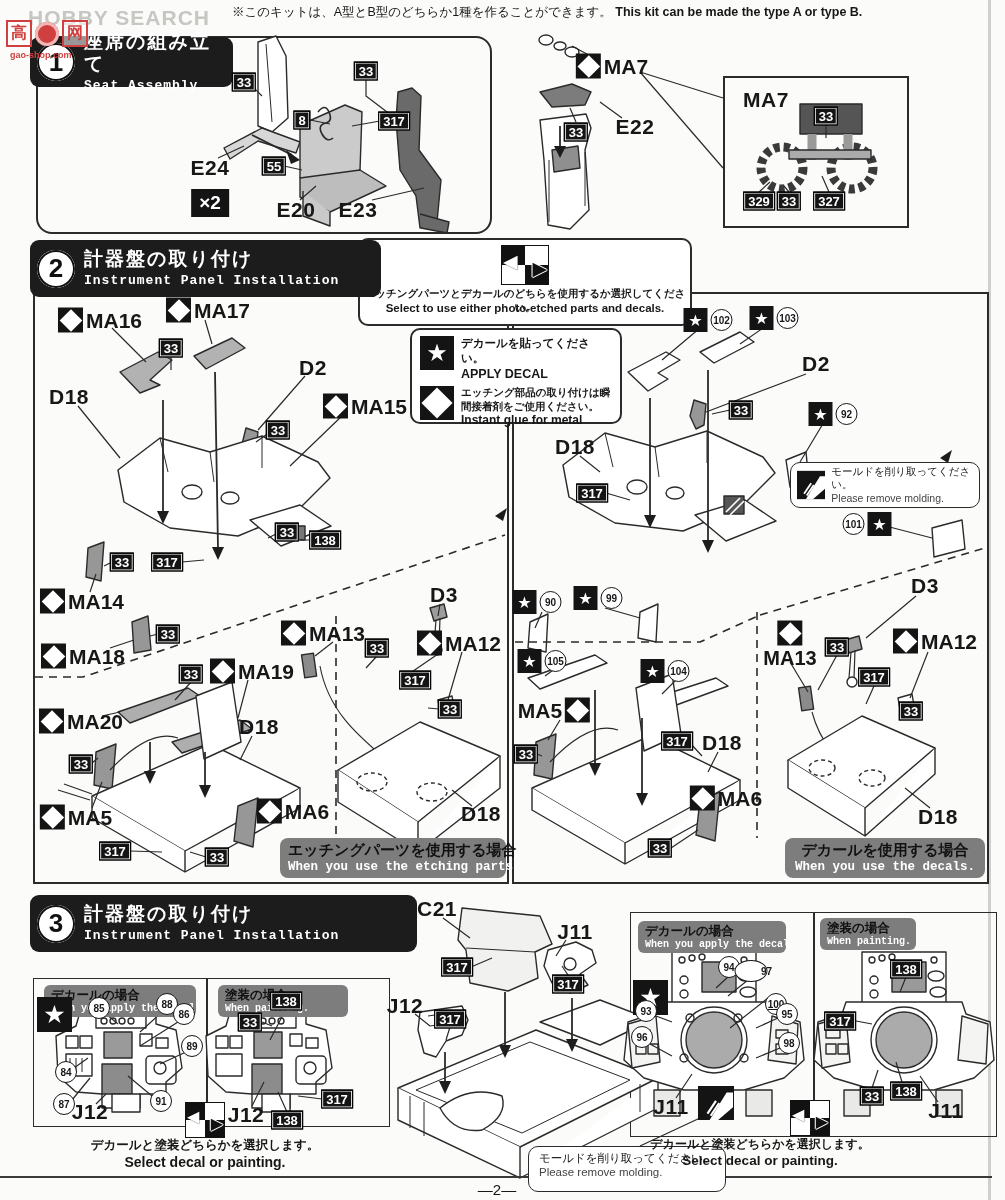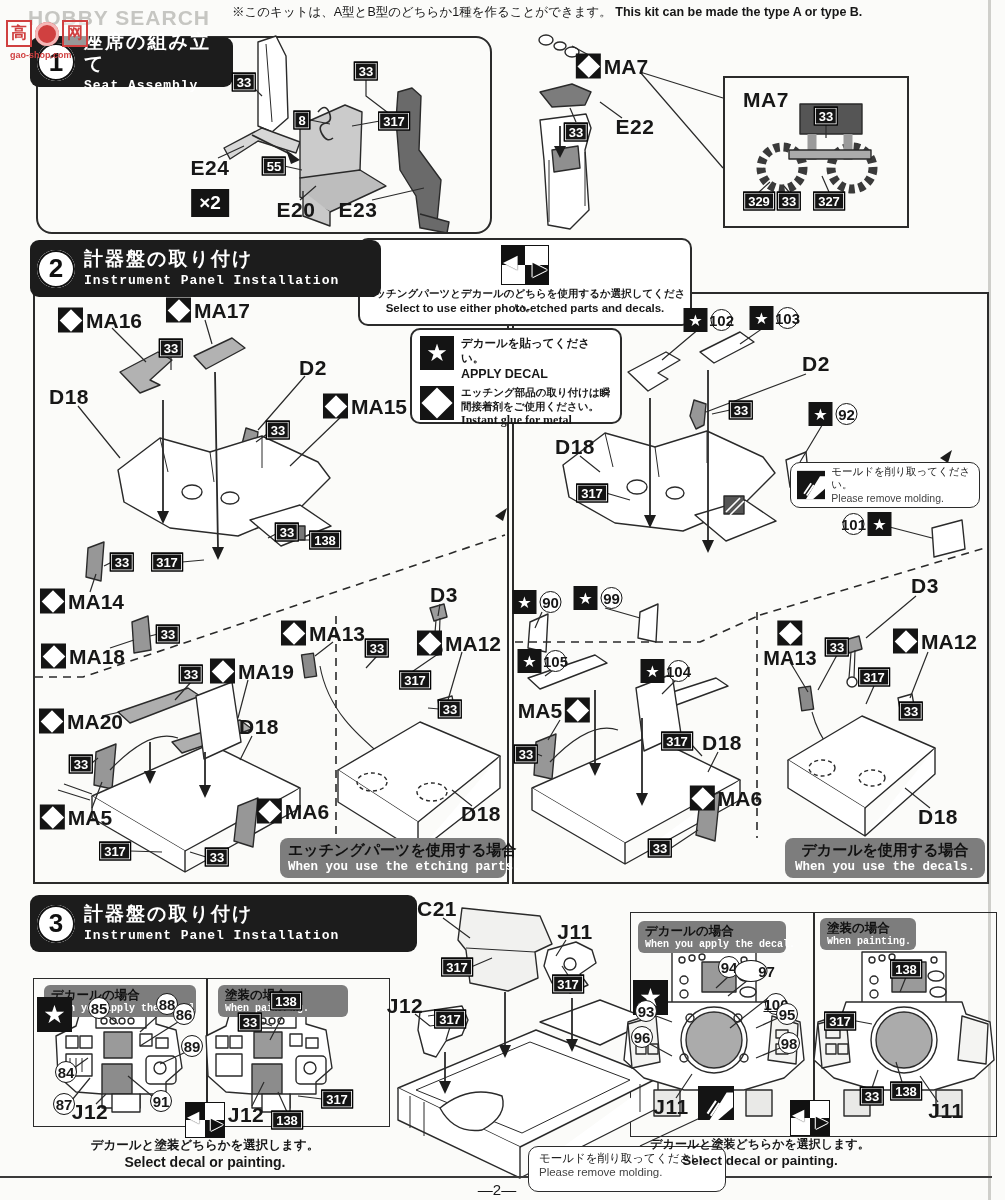--- a/index.html
+++ b/index.html
@@ -25,21 +25,21 @@
   .ghead .cen{font-family:"Liberation Mono",monospace;font-size:10px;font-weight:bold;color:#fff;line-height:1.2;white-space:nowrap;}
   .notetxt{line-height:1.3;}
   
   #labels{position:absolute;left:0;top:0;width:100%;height:100%;z-index:5;pointer-events:none;}
   .lb{position:absolute;transform:translate(-50%,-50%);display:flex;align-items:center;gap:3px;white-space:nowrap;}
   .lb.part{font-size:21px;font-weight:bold;letter-spacing:0.5px;}
   .lb.badge{background:#141414;color:#fff;font-size:13px;font-weight:bold;padding:1px 4px;
             border:1px solid #000;box-shadow:inset 0 0 0 1px #fff;}
   .lb.x2{background:#141414;color:#fff;font-size:19px;font-weight:bold;padding:3px 8px;}
   .lb.circ,.circ-num{width:22px;height:22px;border:1.7px solid #161616;border-radius:50%;background:#fff;
-       font-size:15px;font-weight:bold;display:flex;align-items:center;justify-content:center;box-sizing:border-box;}
+       font-size:10px;font-weight:bold;display:flex;align-items:center;justify-content:center;box-sizing:border-box;}
   .lb .ic{width:25px;height:25px;min-width:25px;background:#141414;display:flex;align-items:center;justify-content:center;}
   .lb .dsq{width:16px;height:16px;background:#fff;transform:rotate(45deg);}
   .lb.star .ic{width:24px;height:24px;min-width:24px;color:#fff;font-size:16px;}
   .lb .tx{font-size:21px;font-weight:bold;}
   .lb.o-below{flex-direction:column;gap:1px;}
   .lb.o-below .tx{font-size:20px;}
   
   .arricon{position:absolute;background:#fff;border:1px solid #111;z-index:4;}
   .arricon::before{content:"";position:absolute;left:0;top:0;width:50%;height:50%;background:#111;}
   .arricon::after{content:"";position:absolute;right:0;bottom:0;width:50%;height:50%;background:#111;}
@@ -360,21 +360,21 @@
         <span style="display:block;font-size:12.5px;font-weight:bold;">APPLY DECAL</span>
         </span>
     </div>
     <div class="legend-row" style="margin-top:4px;">
       <span class="blkic" style="position:static;width:34px;height:34px;min-width:34px;">
         <span class="wdia" style="width:22px;height:22px;"></span>
       </span>
       <span class="notetxt">
           <span style="display:block;font-size:10.5px;font-weight:bold;">エッチング部品の取り付けは瞬</span>
         <span style="display:block;font-size:10.5px;font-weight:bold;">間接着剤をご使用ください。</span>
-        <span style="display:block;font-size:12px;font-weight:bold;font-family:Liberation Serif, serif;">Instant glue for metal</span>
+        <span style="display:block;font-size:12px;font-weight:bold;">Instant glue for metal</span>
         </span>
     </div>
   </div>
 
   <div class="box" style="left:790px;top:462px;width:190px;height:46px;border-width:1.5px;display:flex;align-items:center;gap:6px;padding:4px 6px;box-sizing:border-box;">
     <svg width="32" height="32" viewBox="0 0 32 32">
       <rect width="32" height="32" fill="#141414"></rect>
       <polygon points="10,32 26,6 32,6 32,20 18,32" fill="#fff"></polygon>
       <path d="M11,28 L19,16 M14,30 L22,18 M8,26 L16,14" stroke="#fff" stroke-width="2"></path>
     </svg>

